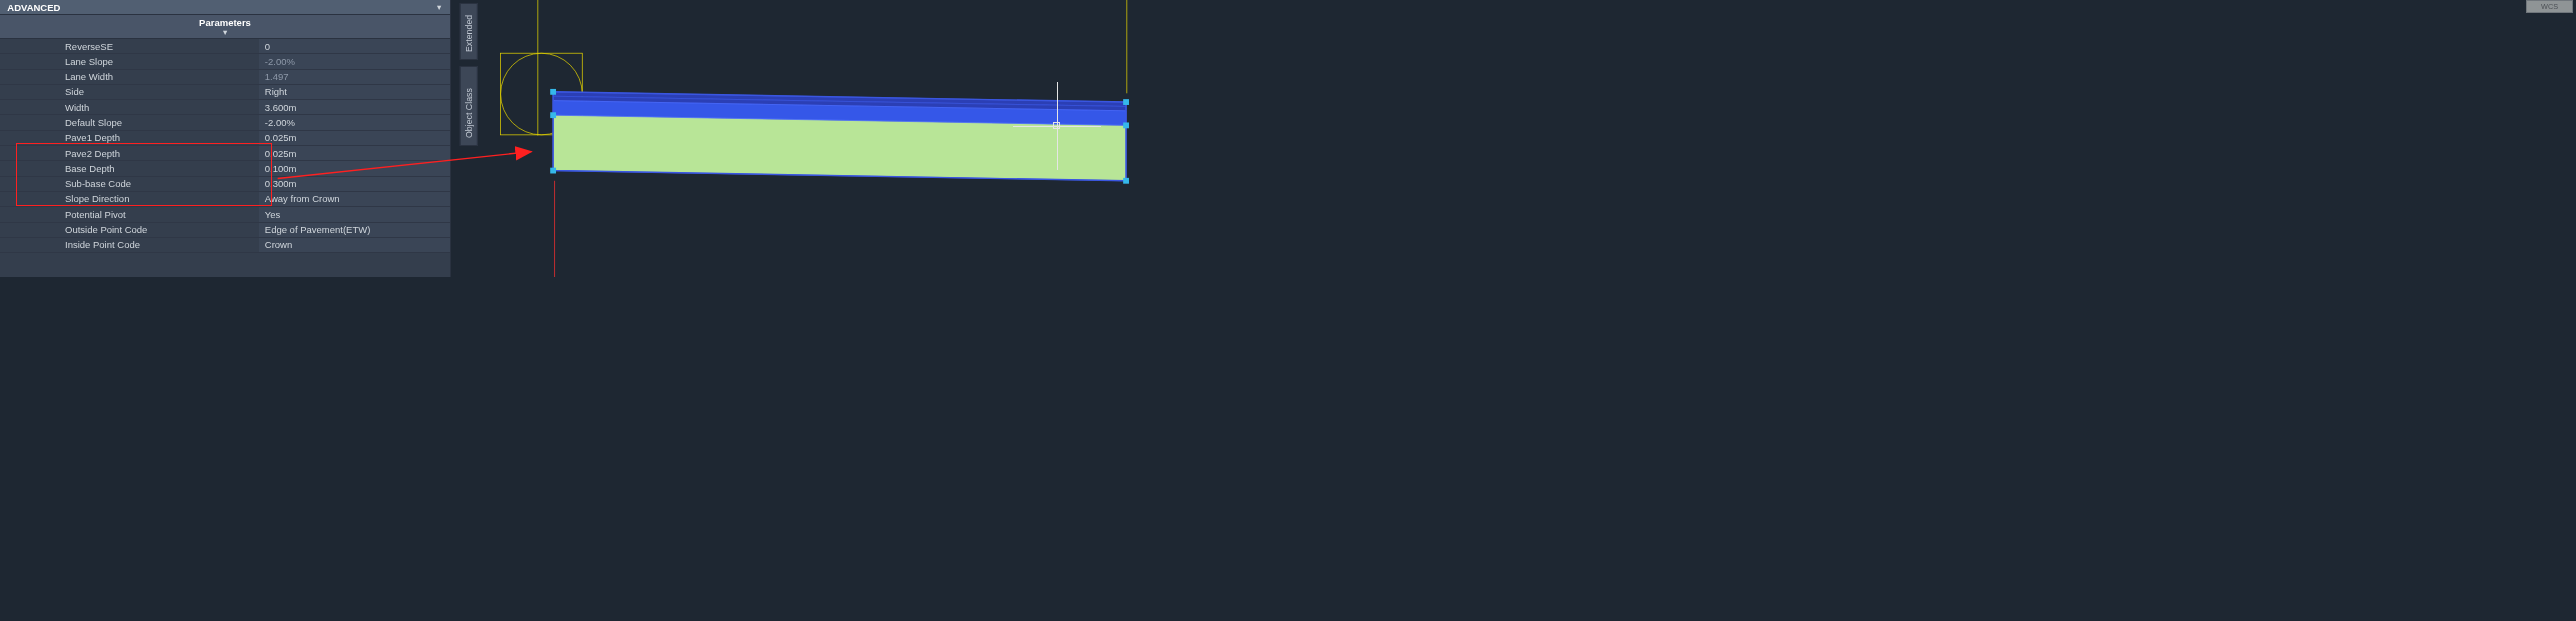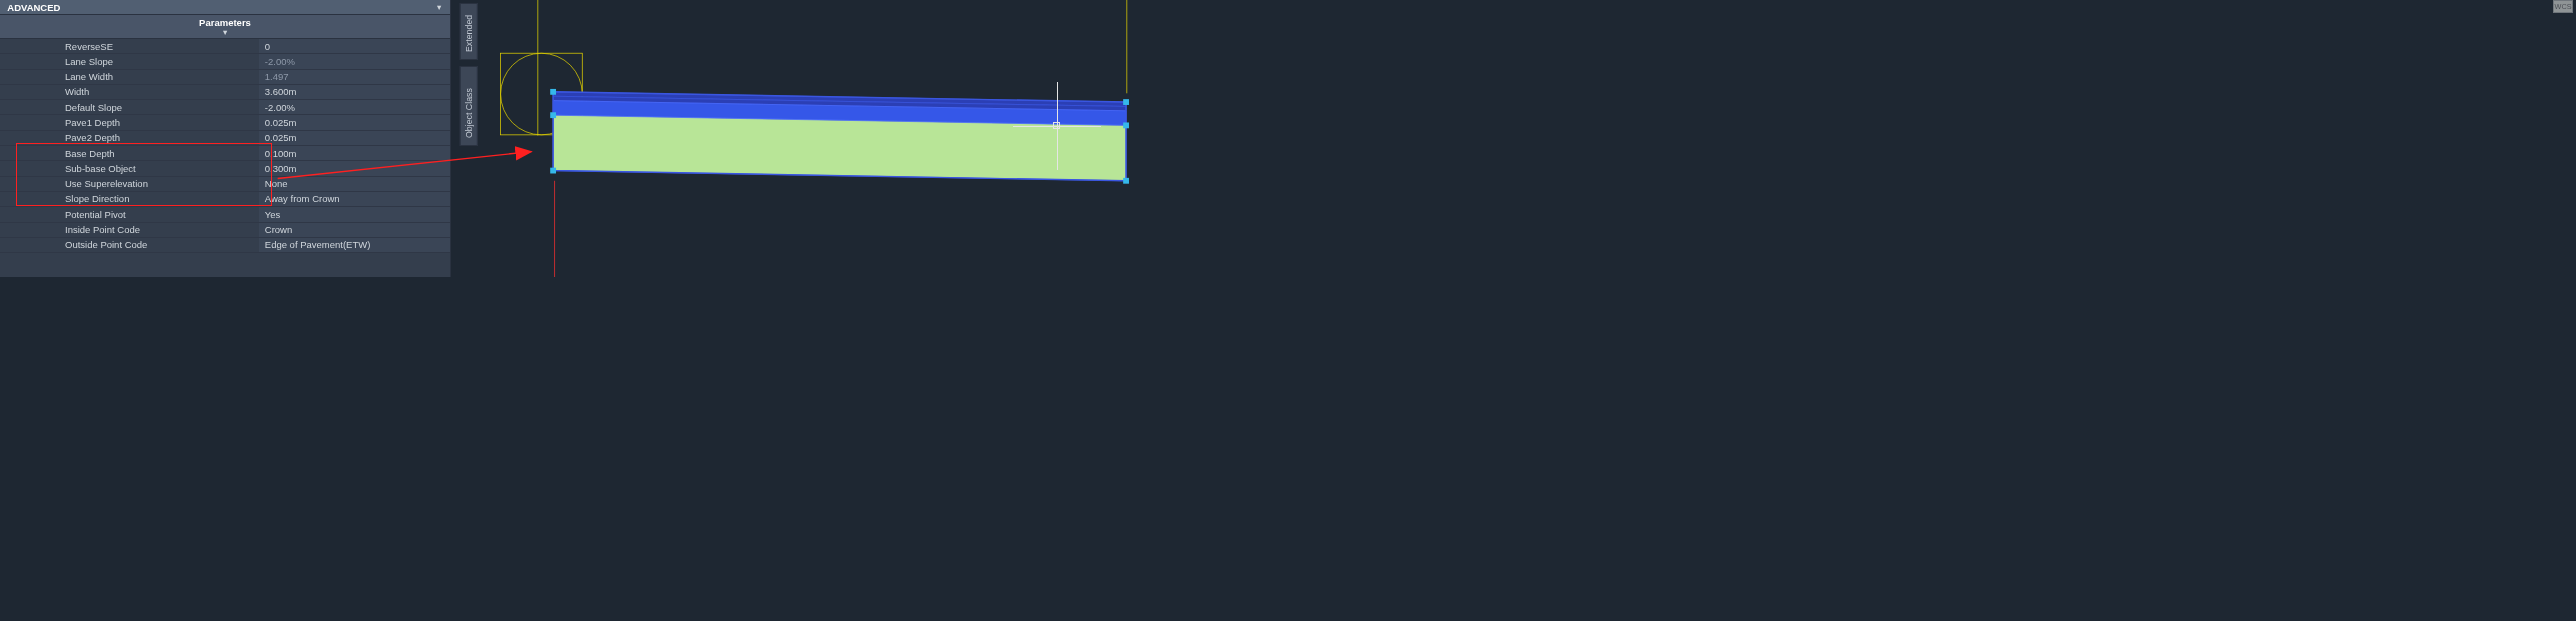--- a/index.html
+++ b/index.html
@@ -96,21 +96,21 @@
     border: 0.7px solid #2a3240;
     cursor: pointer;
     user-select: none;
   }
   .side-tab.tab-extended { top: 2.9px; height: 57px; }
   .side-tab.tab-objectclass { top: 66px; height: 80px; }
 
   .wcs-badge {
     position: absolute;
     top: 0; right: 2.9px;
-    width: 20px; height: 13px;
+    width: 47px; height: 13px;
     background: #8f9496;
     color: #4b4f55;
     font-size: 7.3px;
     display: flex; align-items: center; justify-content: center;
     border: 0.7px solid #70767c;
   }
 
   
   .red-arrow {
     position: absolute;
@@ -154,62 +154,62 @@
     </div>
     <div class="prop-row">
       <div class="label">Lane Slope</div>
       <div class="value dim">-2.00%</div>
     </div>
     <div class="prop-row">
       <div class="label">Lane Width</div>
       <div class="value dim">1.497</div>
     </div>
     <div class="prop-row">
+      <div class="label">Side</div>
+      <div class="value">Right</div>
+    </div>
+    <div class="prop-row">
       <div class="label">Width</div>
       <div class="value">3.600m</div>
     </div>
     <div class="prop-row">
       <div class="label">Default Slope</div>
       <div class="value">-2.00%</div>
     </div>
     <div class="prop-row">
       <div class="label">Pave1 Depth</div>
       <div class="value">0.025m</div>
     </div>
     <div class="prop-row">
       <div class="label">Pave2 Depth</div>
       <div class="value">0.025m</div>
     </div>
     <div class="prop-row">
       <div class="label">Base Depth</div>
       <div class="value">0.100m</div>
     </div>
     <div class="prop-row">
-      <div class="label">Sub-base Object</div>
+      <div class="label">Sub-base Code</div>
       <div class="value">0.300m</div>
-    </div>
-    <div class="prop-row">
-      <div class="label">Use Superelevation</div>
-      <div class="value">None</div>
     </div>
     <div class="prop-row">
       <div class="label">Slope Direction</div>
       <div class="value">Away from Crown</div>
     </div>
     <div class="prop-row">
       <div class="label">Potential Pivot</div>
       <div class="value">Yes</div>
     </div>
     <div class="prop-row">
+      <div class="label">Outside Point Code</div>
+      <div class="value">Edge of Pavement(ETW)</div>
+    </div>
+    <div class="prop-row">
       <div class="label">Inside Point Code</div>
       <div class="value">Crown</div>
-    </div>
-    <div class="prop-row">
-      <div class="label">Outside Point Code</div>
-      <div class="value">Edge of Pavement(ETW)</div>
     </div>
 
     <div class="highlight-rect"></div>
   </div>
 
   <div class="viewport">
 
     <div class="side-tab tab-extended">
       <span>Extended</span>
     </div>

